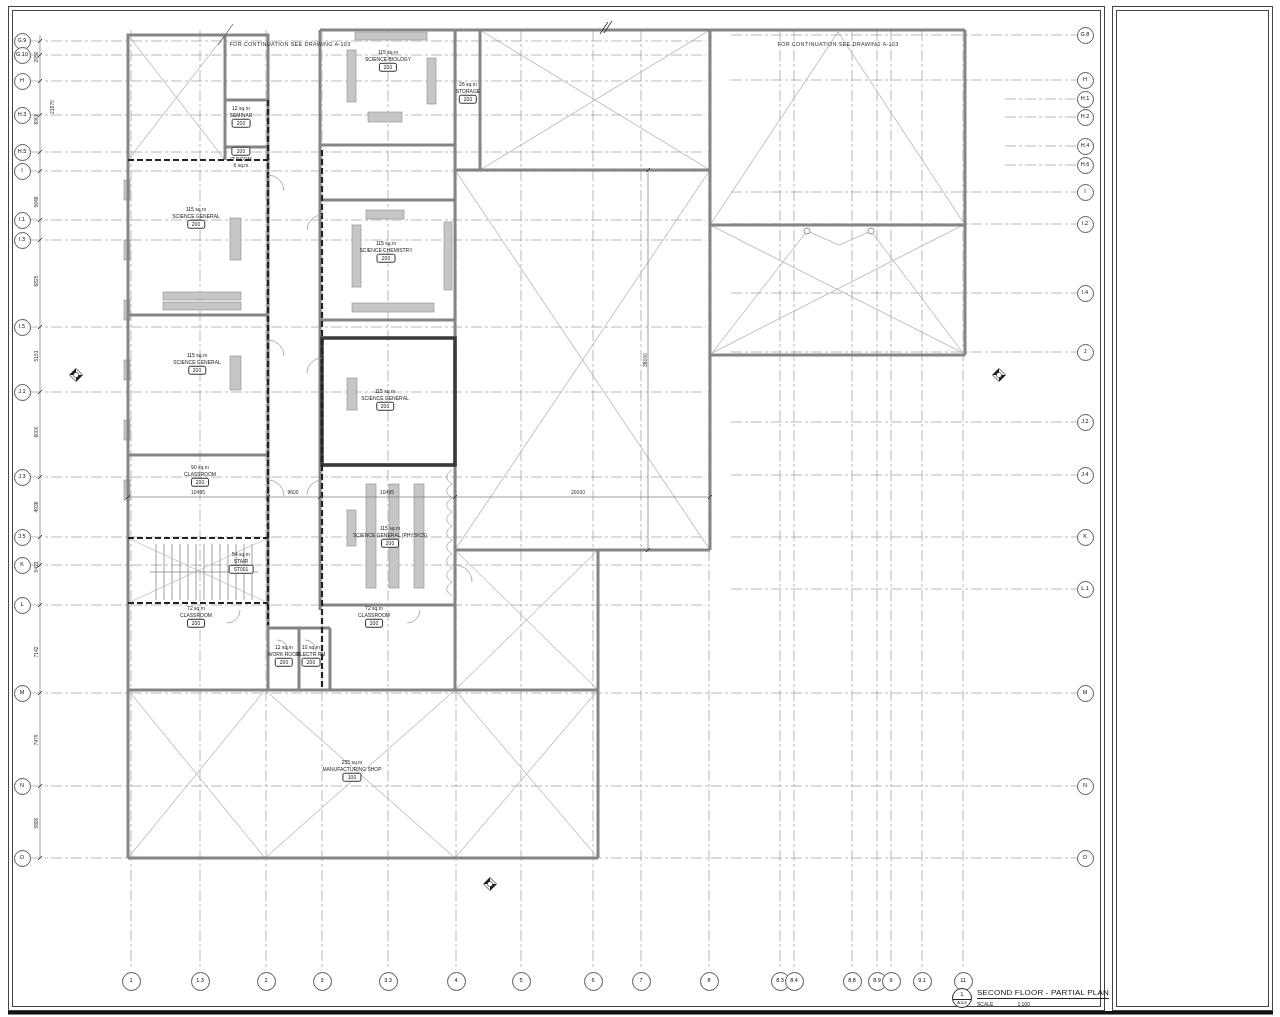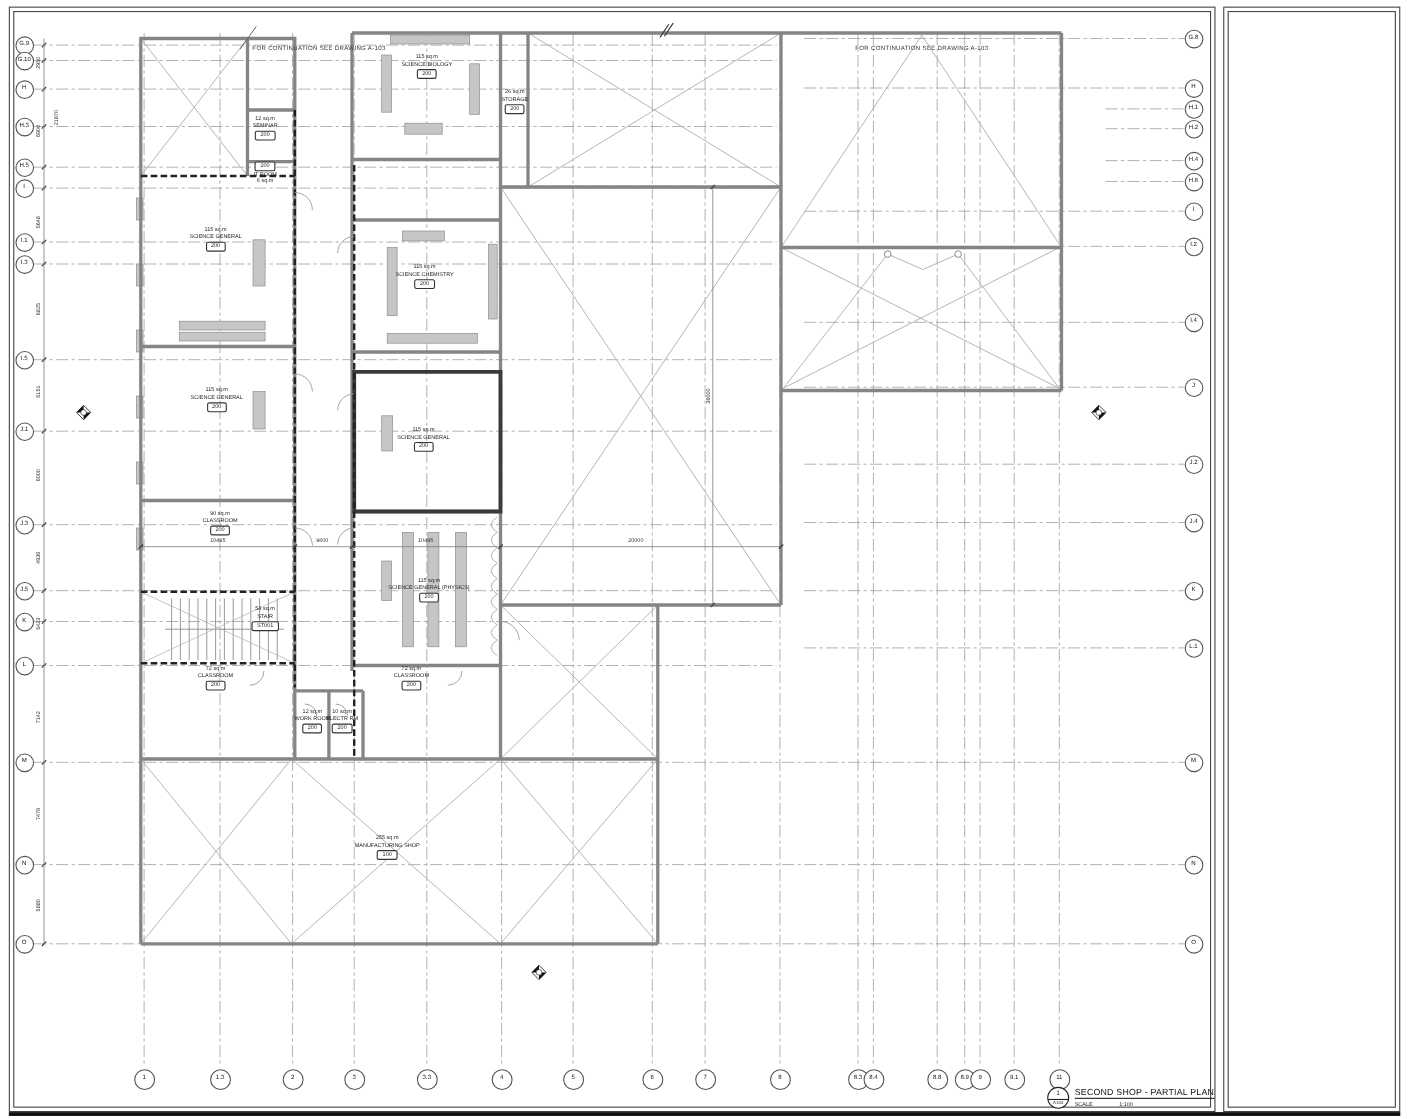--- a/index.html
+++ b/index.html
@@ -376,21 +376,21 @@
       <span class="dim vert" style="left: 36px; top: 823px;">5880</span>
       <span class="dim vert" style="left: 645px; top: 360px;">36000</span>
     </div>
 
   <div class="titleblock">
     <div class="tb-circle">
       <div class="tb-num">1</div>
       <div class="tb-ref">A104</div>
     </div>
     <div>
-      <div class="tb-title">SECOND SHOP - PARTIAL PLAN</div>
+      <div class="tb-title">SECOND FLOOR - PARTIAL PLAN</div>
       <div class="tb-scale">
         <span>SCALE</span>
         <span>1:100</span>
       </div>
     </div>
   </div>
 
 </div>
 
 </body></html>

